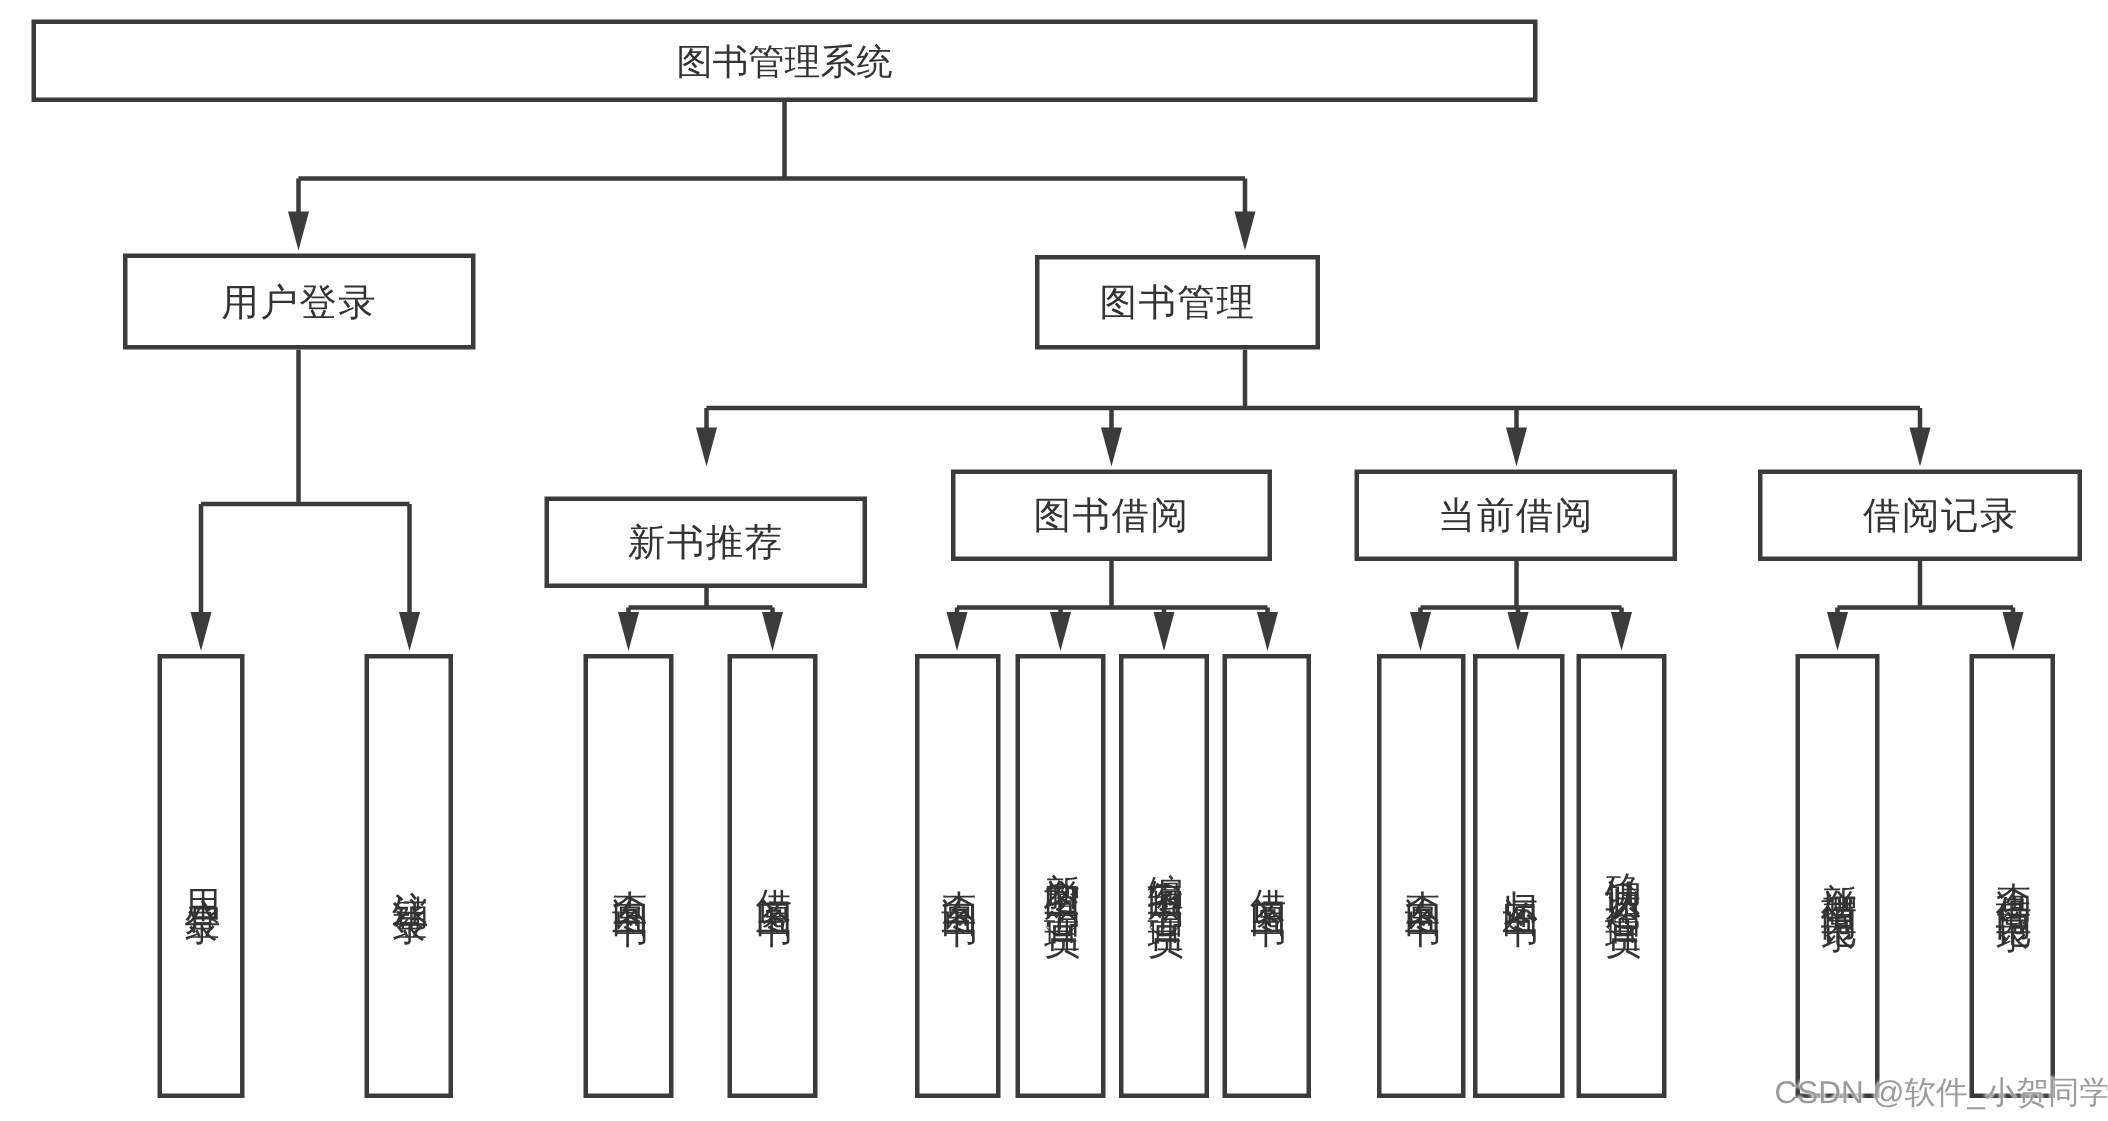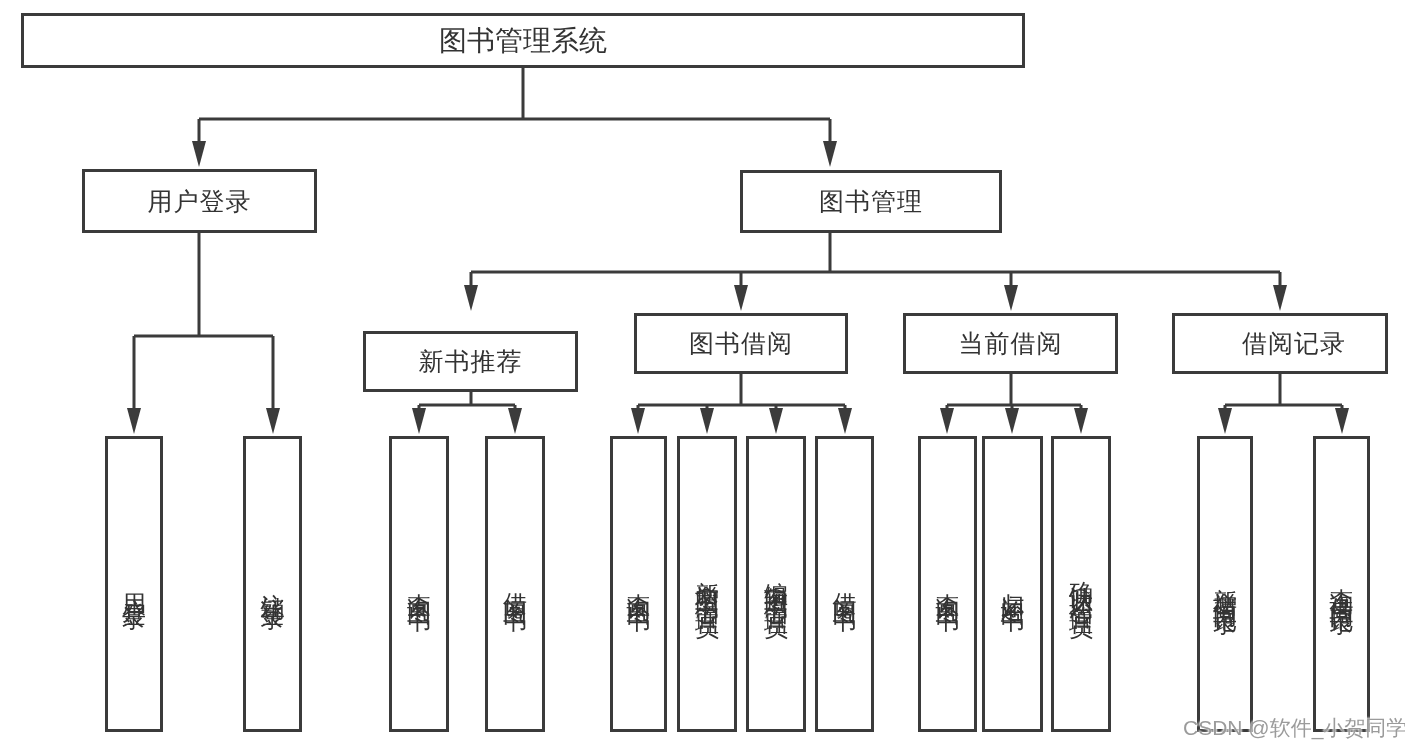--- a/index.html
+++ b/index.html
@@ -23,21 +23,21 @@
     position:absolute;
     box-sizing:border-box;
     border:3px solid var(--line);
     background:var(--bg);
     display:flex;align-items:center;justify-content:center;
     text-align:center;
     z-index:1;
     color:var(--text);
   }
   .node.h{font-size:25px;letter-spacing:1px;}
-  .node.root{font-size:28px;}
+  .node.root{font-size:24px;}
   .node.leaf{
     font-size:24px;
     writing-mode:vertical-rl;
     letter-spacing:5px;
     line-height:1;
   }
   .watermark{
     position:absolute;
     left:1183px;top:714px;
     z-index:2;
@@ -81,21 +81,21 @@
       <polygon points="1074,408 1088,408 1081,434"></polygon>
       <polygon points="1218,408 1232,408 1225,434"></polygon>
       <polygon points="1335,408 1349,408 1342,434"></polygon>
     </g>
   </svg>
 
   <div class="node root" style="left:21px;top:13px;width:1004px;height:55px;">图书管理系统</div>
 
   <div class="node h" style="left:82px;top:169px;width:235px;height:64px;">用户登录</div>
 
-  <div class="node h" style="left:740px;top:170px;width:262px;height:63px;">图书管理</div>
+  <div class="node h" style="left:690px;top:170px;width:190px;height:63px;">图书管理</div>
 
   <div class="node h" style="left:363px;top:313px;width:215px;height:61px;margin-top:18px;">新书推荐</div>
 
   <div class="node h" style="left:903px;top:313px;width:215px;height:61px;">当前借阅</div>
 
   <div class="node h" style="left:634px;top:313px;width:214px;height:61px;">图书借阅</div>
 
   <div class="node h" style="left:1172px;top:313px;width:216px;height:61px;padding-left:28px;">借阅记录</div>
 
   <div class="node leaf" style="left:105px;top:436px;width:58px;height:296px;">用户登录</div>

